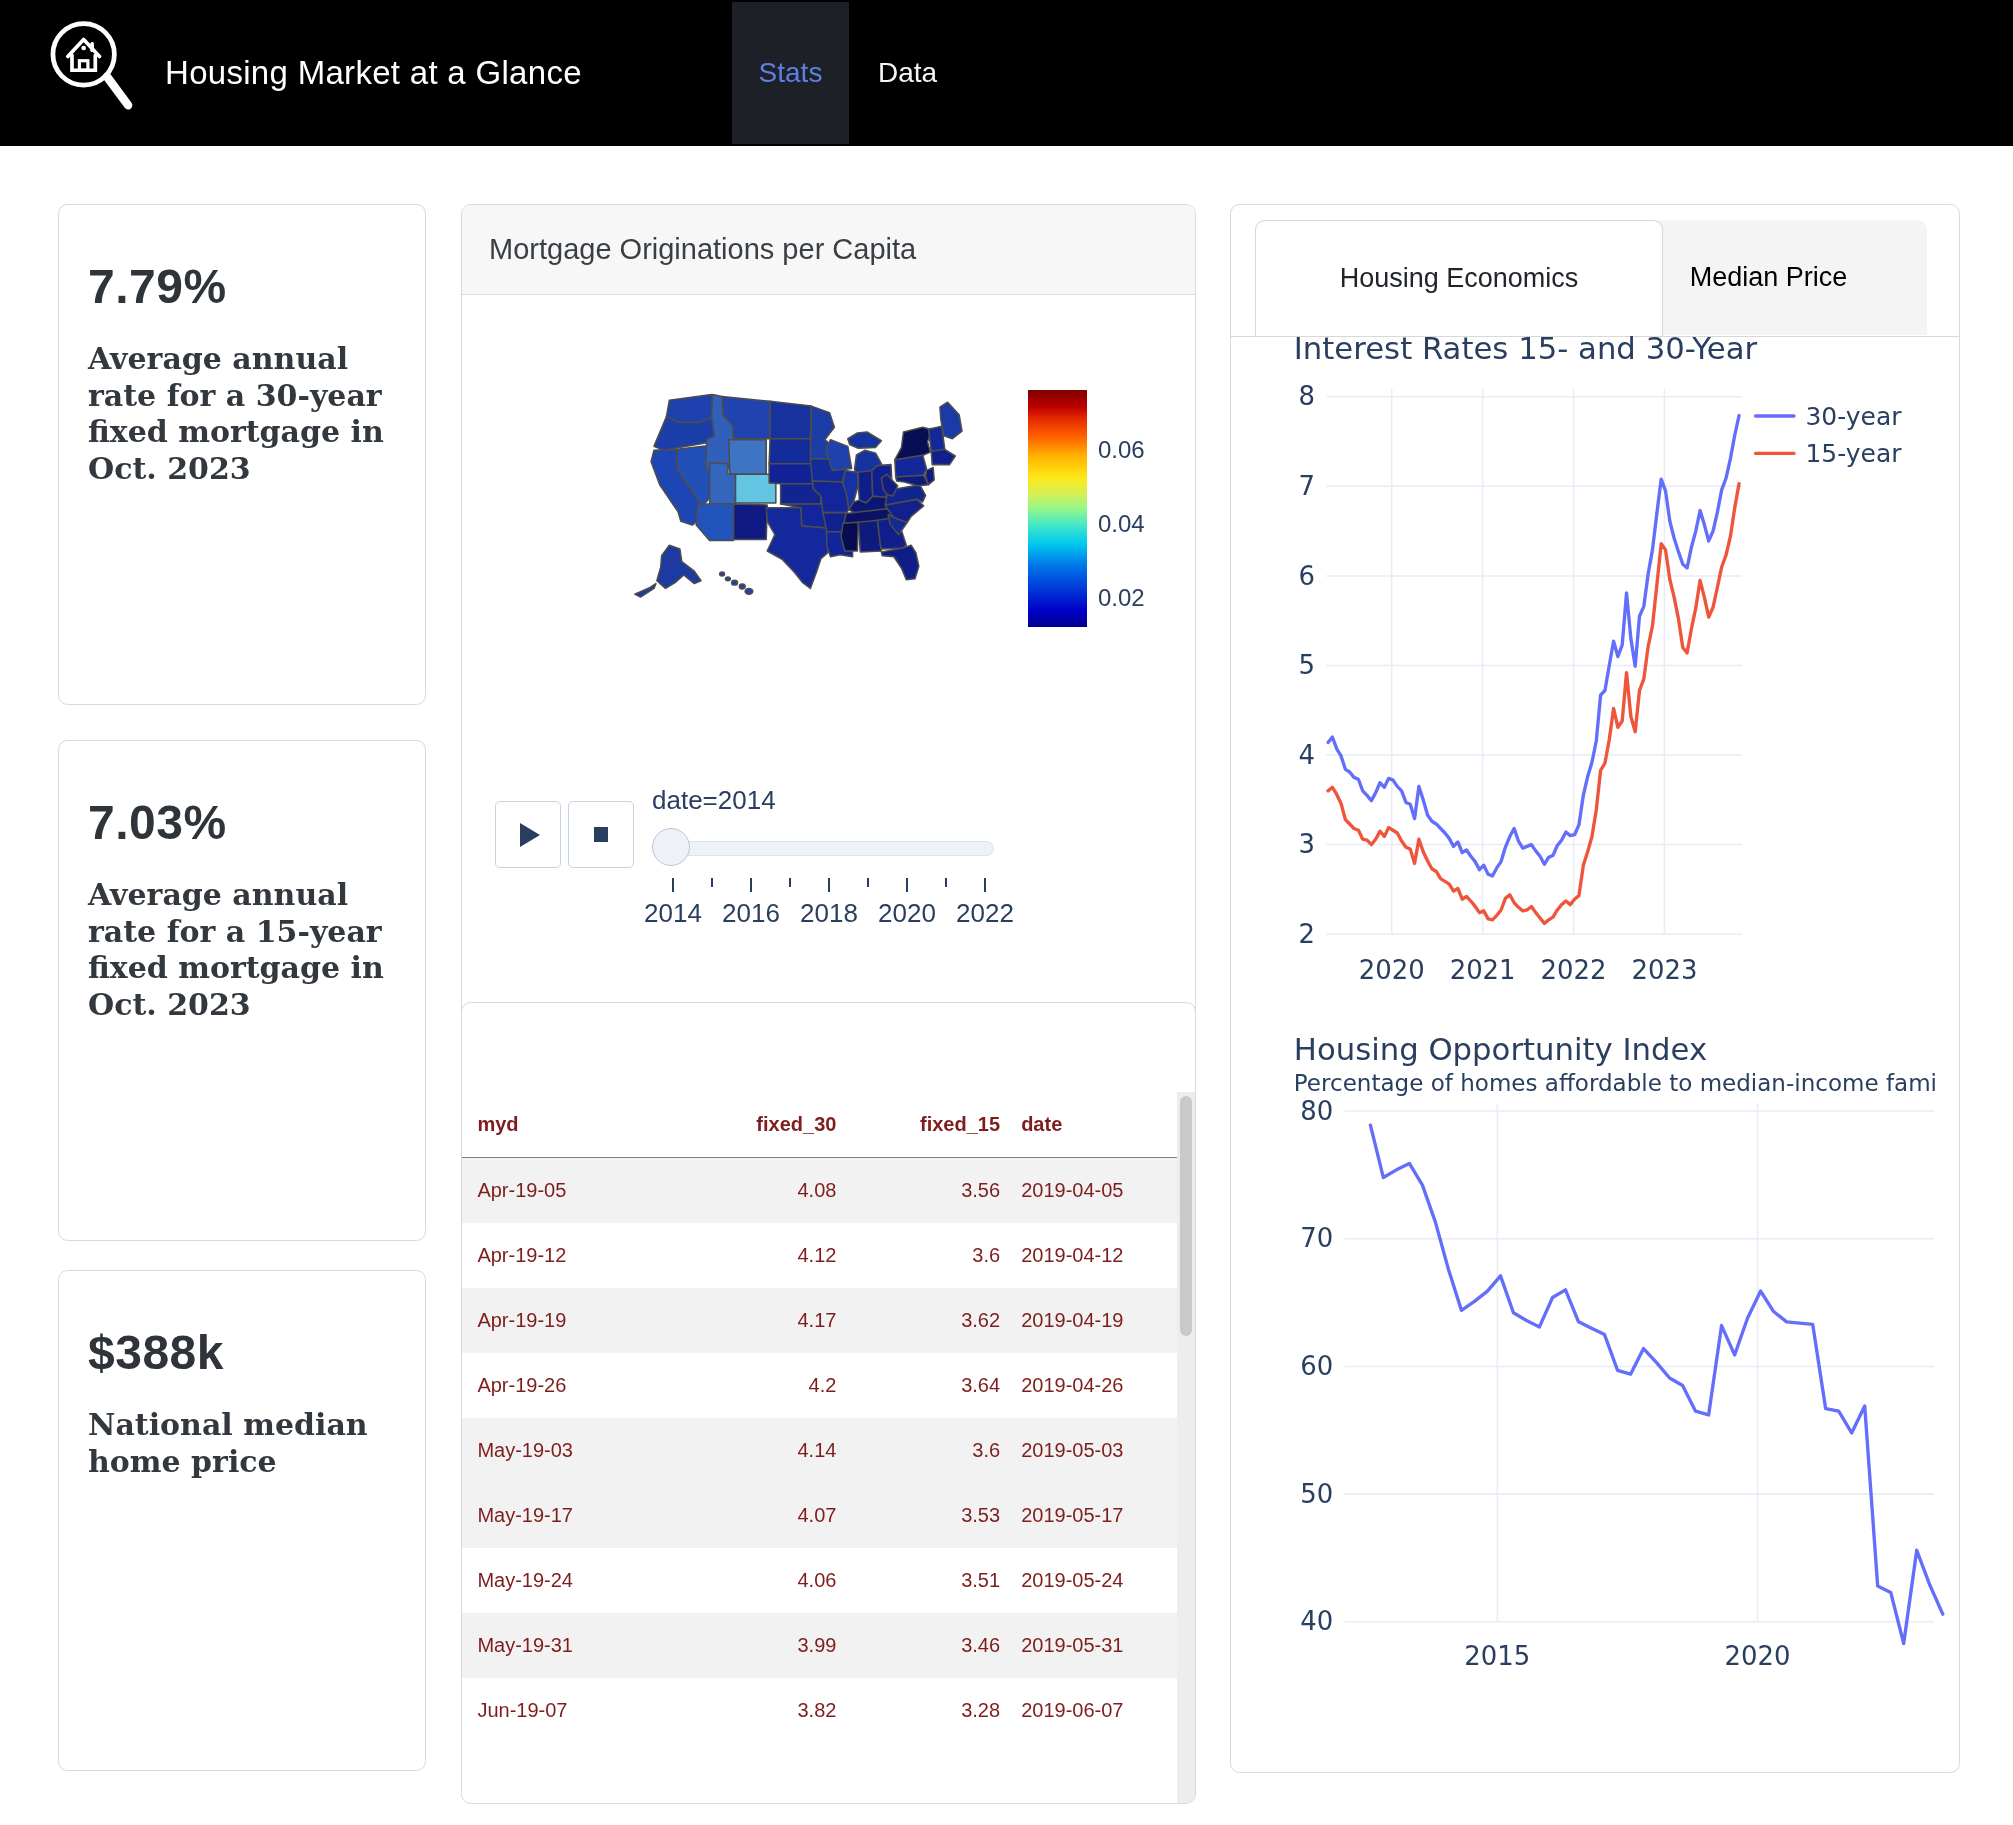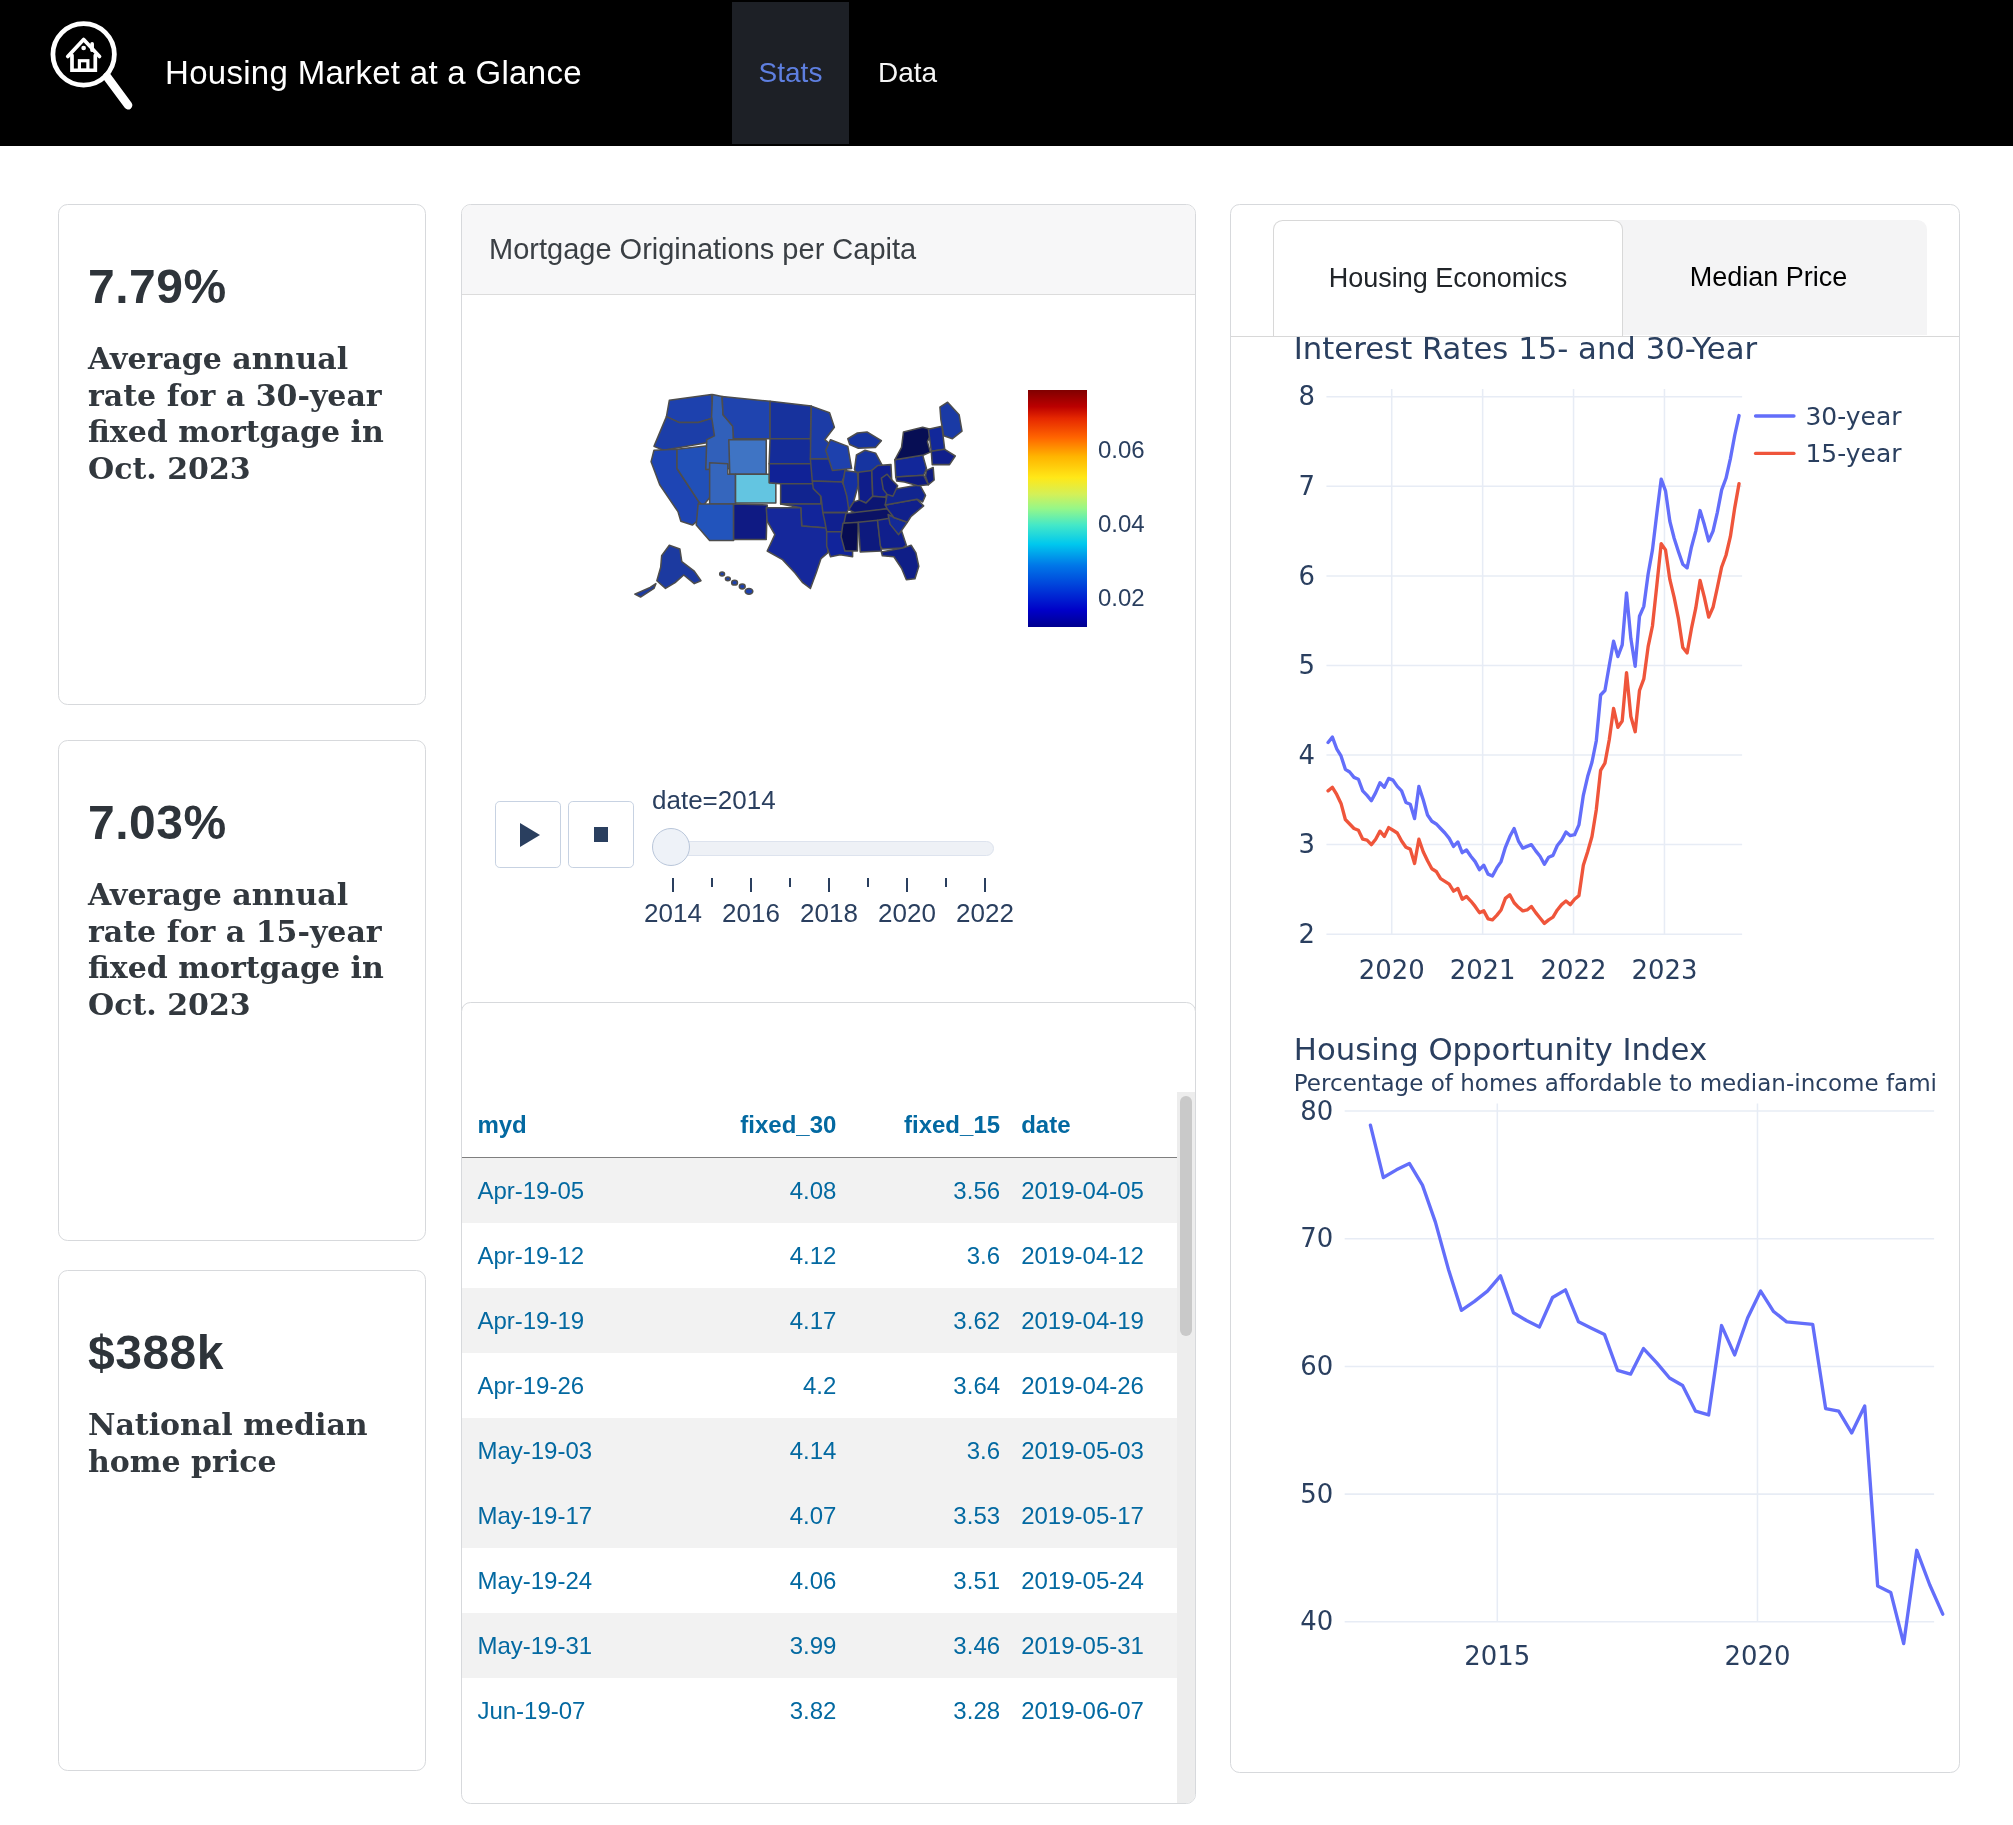--- a/index.html
+++ b/index.html
@@ -41,36 +41,36 @@
   #stop-icon{width:14.4px;height:14.4px;background:#2a3f5f;}
   #slider-track{position:absolute;left:192px;top:636px;width:338px;height:13.4px;background:#eef1f6;
                 border:1px solid #dde3ee;border-radius:7.7px;cursor:pointer;}
   #slider-handle{position:absolute;left:190px;top:623px;width:38px;height:38px;border-radius:50%;
                  background:#eef2f8;border:1.4px solid #b9c6da;cursor:grab;box-sizing:border-box;}
   .sl-tick{position:absolute;width:1.9px;background:#2a3f5f;top:673px;}
   .sl-tick-label{position:absolute;top:693px;width:86px;text-align:center;font-size:26px;color:#2a3f5f;}
   
   #table-card{left:461px;top:1002px;width:735px;height:802px;}
   #rate-table{position:absolute;left:0;top:89px;width:716px;border-collapse:collapse;
-              font-size:24px;color:#0369a1;table-layout:fixed;}
+              font-size:20px;color:#7f1d1d;table-layout:fixed;}
   #rate-table th{font-weight:700;text-align:left;height:65px;padding:0;border-bottom:1.9px solid #7f7f7f;}
   #rate-table td{height:65px;padding:0;}
   #rate-table .c1{width:192px;padding-left:15.4px;}
   #rate-table .c2{width:167px;text-align:right;padding-right:7.7px;}
   #rate-table .c3{width:156px;text-align:right;padding-right:7.7px;}
   #rate-table .c4{width:201px;padding-left:13.4px;}
   #rate-table tr.striped{background:#f2f2f2;}
   #table-scrollbar{position:absolute;right:0;top:89px;bottom:0;width:18px;background:#ededed;}
   #table-scroll-thumb{position:absolute;left:2.9px;top:3.8px;width:12.5px;height:240px;background:#c9c9c9;border-radius:6.7px;}
   
   #right-card{left:1230px;top:204px;width:730px;height:1569px;}
   #tabbar{position:absolute;left:0;top:0;right:0;height:131px;border-bottom:1px solid #d8d8d8;}
   .panel-tab{position:absolute;top:15.4px;height:115px;display:flex;align-items:center;
              justify-content:center;font-size:27px;cursor:pointer;border-radius:9.6px 9.6px 0 0;box-sizing:border-box;}
-  #tab-housing{left:42px;width:350px;background:#fff;border:1px solid #d8d8d8;border-bottom:none;
+  #tab-housing{left:24px;width:408px;background:#fff;border:1px solid #d8d8d8;border-bottom:none;
                color:#212529;z-index:2;height:116px;}
   #tab-median{left:379px;width:317px;background:#f4f4f5;color:#000000;}
   .chart-svg{position:absolute;}
   .chart-title{font-family:"DejaVu Sans",sans-serif;font-size:32px;fill:#2a3f5f;}
   .chart-subtitle{font-family:"DejaVu Sans",sans-serif;font-size:24px;fill:#2a3f5f;}
   .tick-label{font-family:"DejaVu Sans",sans-serif;font-size:27px;fill:#2a3f5f;}
   .legend-label{font-family:"DejaVu Sans",sans-serif;font-size:26px;fill:#2a3f5f;}
   .gridline{stroke:#e7ecf5;stroke-width:1.6;}
   .series-line{fill:none;stroke-width:3.5;stroke-linejoin:round;stroke-linecap:round;}
   .state{stroke:#4d4d4d;stroke-width:1.6;stroke-linejoin:round;}

